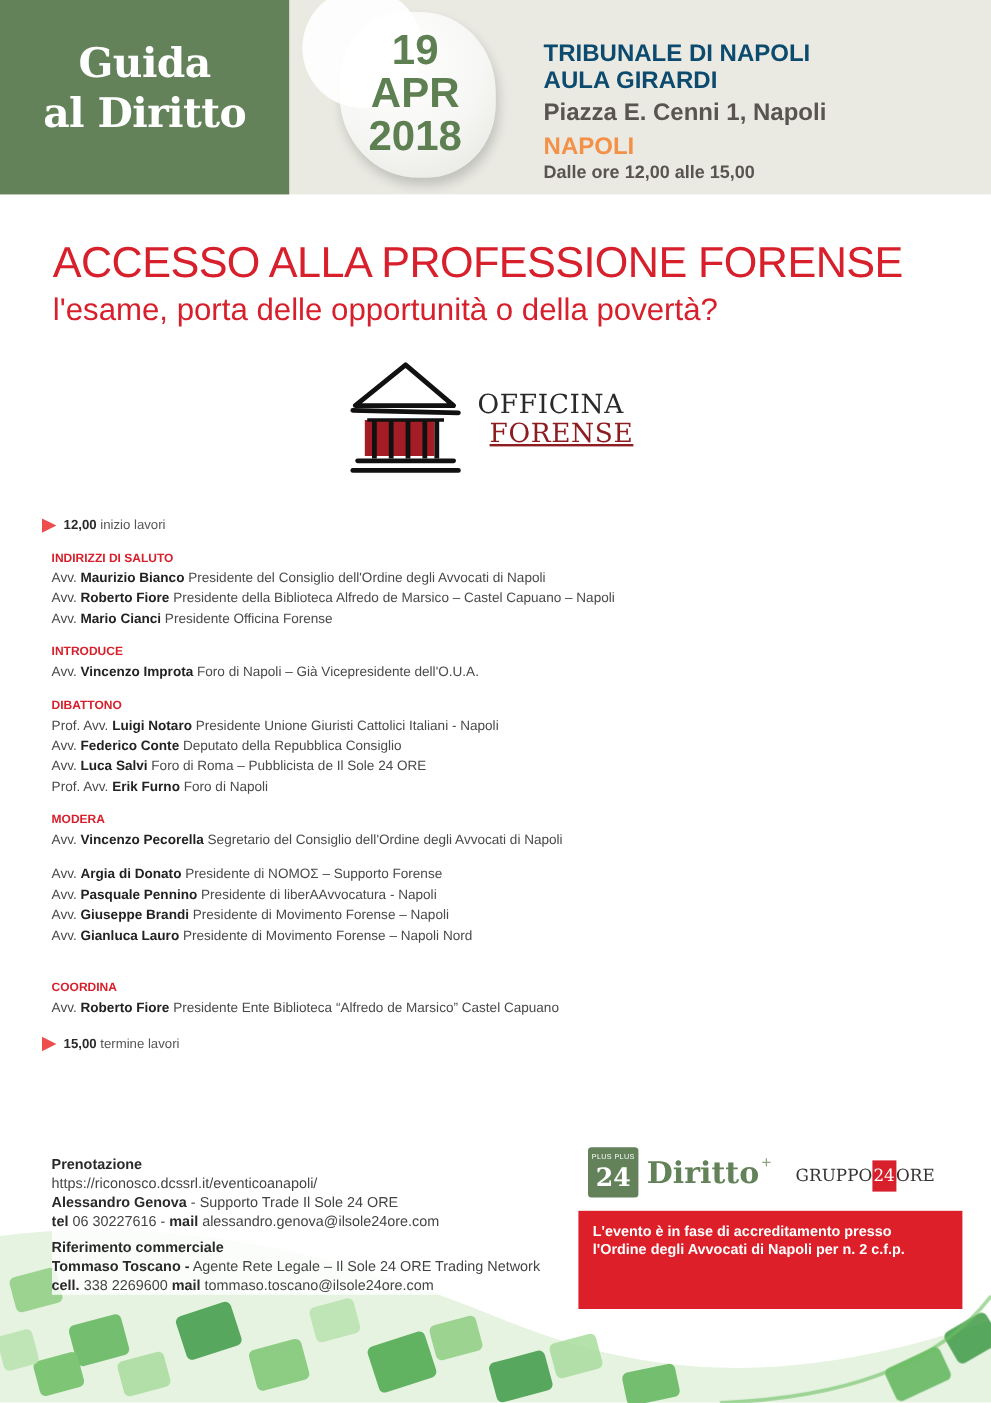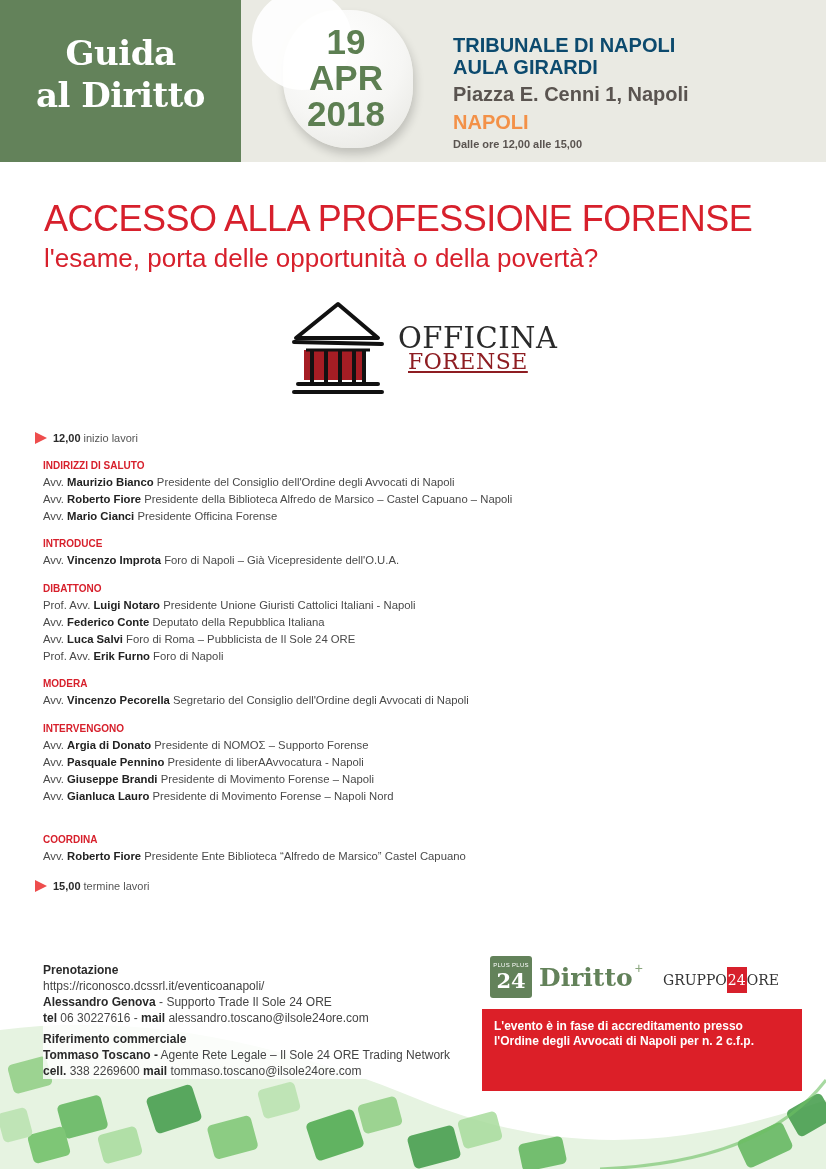--- a/index.html
+++ b/index.html
@@ -15,30 +15,30 @@
     background: radial-gradient(circle at 40% 30%, #ffffff 0%, #f6f6f4 55%, #e4e4df 100%);
     box-shadow: 2px 6px 10px rgba(0,0,0,0.18); }
   .date-bubble-back { position: absolute; left: 252px; top: -10px; width: 100px; height: 100px; border-radius: 50%;
     background: #ffffff; opacity: 0.9; }
   .date-text { position: absolute; left: 290px; top: 24px; width: 112px; text-align: center;
     color: #5d7f52; font-weight: bold; font-size: 35px; line-height: 36px; }
   .venue { position: absolute; left: 453px; top: 34px; }
   .venue .orange { color: #0c4a6e; font-weight: bold; font-size: 20px; line-height: 22px; }
   .venue .grey { color: #5a5450; font-weight: bold; font-size: 20px; line-height: 24px; margin-top: 4px; }
   .venue .city { color: #f39148; font-weight: bold; font-size: 20px; line-height: 24px; margin-top: 4px; }
-  .venue .hours { color: #5a5450; font-weight: bold; font-size: 11px; line-height: 20px; }
+  .venue .hours { color: #5a5450; font-weight: bold; font-size: 15px; line-height: 20px; }
 
   
   .main-title { position: absolute; left: 44px; top: 199px; color: #d7202c; font-size: 36px; line-height: 40px; letter-spacing: -0.5px; }
   .sub-title { position: absolute; left: 44px; top: 242px; color: #d7202c; font-size: 26px; line-height: 32px; }
 
   
   .temple-logo { position: absolute; left: 290px; top: 298px; width: 96px; height: 104px; }
   .officina-logo { position: absolute; left: 398px; top: 326px; width: 150px; }
-  .officina-logo .l1 { font-family: "DejaVu Serif", serif; color: #2a2a2a; font-size: 29px; line-height: 24px; letter-spacing: 0.5px; }
+  .officina-logo .l1 { font-family: "DejaVu Serif", serif; color: #2a2a2a; font-size: 22px; line-height: 24px; letter-spacing: 0.5px; }
   .officina-logo .l2 { font-family: "DejaVu Serif", serif; color: #8e1d22; font-size: 22px; line-height: 24px; letter-spacing: 0.5px; padding-left: 10px; text-decoration: underline; }
 
   
   .program { position: absolute; left: 35px; top: 430px; width: 600px; }
   .time-row { display: flex; align-items: center; font-size: 11px; color: #555; height: 16px; }
   .time-row .arrow { width: 0; height: 0; border-top: 6px solid transparent; border-bottom: 6px solid transparent; border-left: 12px solid #ee4d4d; margin-right: 6px; }
   .time-row b { color: #2a2a2a; margin-right: 3px; }
   .section { margin-left: 8px; }
   .section-title { color: #d7202c; font-weight: bold; font-size: 10px; line-height: 16px; }
   .line { font-size: 11.3px; line-height: 16.8px; color: #4a4a4a; white-space: nowrap; }
@@ -128,32 +128,31 @@
   </div>
 
   <div class="section" style="margin-top:12px">
     <div class="section-title">INTRODUCE</div>
     <div class="line"><span>Avv.</span> <b>Vincenzo Improta</b> <span>Foro di Napoli – Già Vicepresidente dell'O.U.A.</span></div>
   </div>
 
   <div class="section" style="margin-top:12px">
     <div class="section-title">DIBATTONO</div>
     <div class="line"><span>Prof. Avv.</span> <b>Luigi Notaro</b> <span>Presidente Unione Giuristi Cattolici Italiani - Napoli</span></div>
-    <div class="line"><span>Avv.</span> <b>Federico Conte</b> <span>Deputato della Repubblica Italiana</span></div>
+    <div class="line"><span>Avv.</span> <b>Federico Conte</b> <span>Deputato della Repubblica Consiglio</span></div>
     <div class="line"><span>Avv.</span> <b>Luca Salvi</b> <span>Foro di Roma – Pubblicista de Il Sole 24 ORE</span></div>
     <div class="line"><span>Prof. Avv.</span> <b>Erik Furno</b> <span>Foro di Napoli</span></div>
   </div>
 
   <div class="section" style="margin-top:12px">
     <div class="section-title">MODERA</div>
     <div class="line"><span>Avv.</span> <b>Vincenzo Pecorella</b> <span>Segretario del Consiglio dell'Ordine degli Avvocati di Napoli</span></div>
   </div>
 
   <div class="section" style="margin-top:12px">
-    <div class="section-title">INTERVENGONO</div>
     <div class="line"><span>Avv.</span> <b>Argia di Donato</b> <span>Presidente di NOMOΣ – Supporto Forense</span></div>
     <div class="line"><span>Avv.</span> <b>Pasquale Pennino</b> <span>Presidente di liberAAvvocatura - Napoli</span></div>
     <div class="line"><span>Avv.</span> <b>Giuseppe Brandi</b> <span>Presidente di Movimento Forense – Napoli</span></div>
     <div class="line"><span>Avv.</span> <b>Gianluca Lauro</b> <span>Presidente di Movimento Forense – Napoli Nord</span></div>
   </div>
 
   <div class="section" style="margin-top:28px">
     <div class="section-title">COORDINA</div>
     <div class="line"><span>Avv.</span> <b>Roberto Fiore</b> <span>Presidente Ente Biblioteca “Alfredo de Marsico” Castel Capuano</span></div>
   </div>
@@ -190,21 +189,21 @@
     <rect x="740" y="140" width="50" height="30" rx="5" fill="#5fb55a" transform="rotate(-25 765 155)"></rect>
     <rect x="790" y="110" width="40" height="30" rx="5" fill="#3f9a46" transform="rotate(-30 810 125)"></rect>
   </g>
   <path d="M600 179 C700 175 780 150 826 90" stroke="#6cbf62" stroke-width="3" fill="none" opacity="0.6"></path>
 </svg>
 
 <div class="contacts">
   <div class="h">Prenotazione</div>
   <div>https://riconosco.dcssrl.it/eventicoanapoli/</div>
   <div><b>Alessandro Genova</b><span> - Supporto Trade Il Sole 24 ORE</span></div>
-  <div><b>tel</b><span> 06 30227616 - </span><b>mail</b><span> alessandro.toscano@ilsole24ore.com</span></div>
+  <div><b>tel</b><span> 06 30227616 - </span><b>mail</b><span> alessandro.genova@ilsole24ore.com</span></div>
   <div class="h gap">Riferimento commerciale</div>
   <div><b>Tommaso Toscano -</b><span> Agente Rete Legale – Il Sole 24 ORE Trading Network</span></div>
   <div><b>cell.</b><span> 338 2269600 </span><b>mail</b><span> tommaso.toscano@ilsole24ore.com</span></div>
 </div>
 
 <div class="diritto-logo">
   <div class="diritto-badge">
     <div class="pp">PLUS PLUS</div>
     <div class="n">24</div>
   </div>

